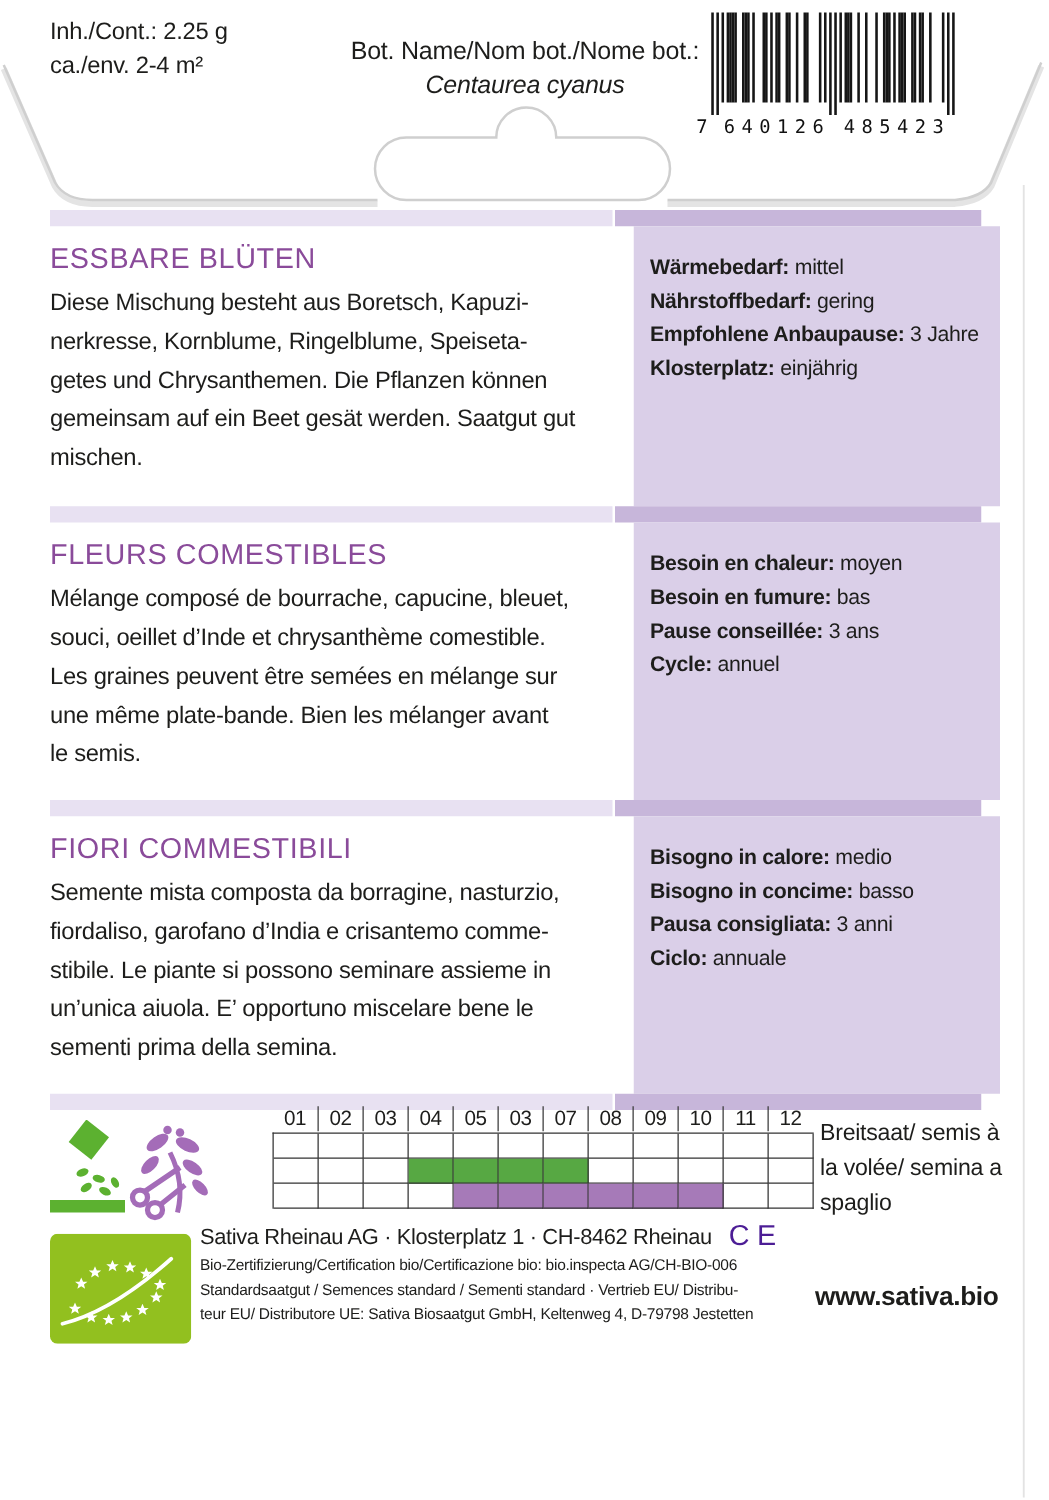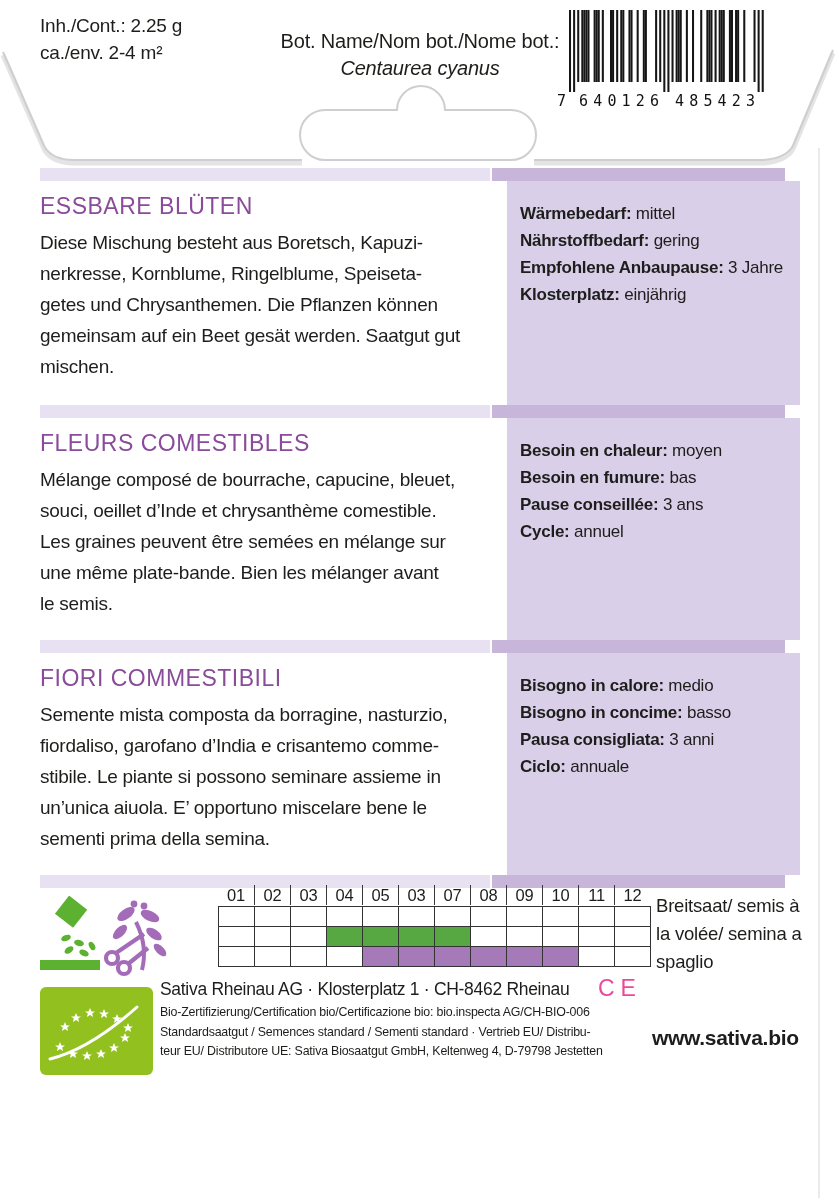--- a/index.html
+++ b/index.html
@@ -24,21 +24,21 @@
   #cal-months{left:218px;top:885px;display:flex;}
   .mcell{width:36px;height:20px;box-sizing:border-box;text-align:center;font-size:16.5px;line-height:20px;letter-spacing:-0.3px;}
   .mcell.sep{border-left:1.5px solid #3a3a3a;}
   #cal-grid{left:218px;top:906px;display:grid;grid-template-columns:repeat(12,36px);grid-auto-rows:20px;
             border-top:1.6px solid #333;border-left:1.6px solid #333;}
   .gcell{border-right:1.6px solid #333;border-bottom:1.6px solid #333;box-sizing:border-box;}
   .calnote{left:656px;top:892px;width:160px;font-size:18.5px;line-height:28px;letter-spacing:-0.2px;}
   
   #eulogo{left:40px;top:987px;}
   .addr1{left:160px;top:979px;font-size:17.5px;letter-spacing:-0.3px;white-space:nowrap;}
-  .ce{left:598px;top:975px;font-size:23px;color:#ec4899;letter-spacing:6px;font-weight:400;}
+  .ce{left:583px;top:975px;font-size:23px;color:#4c1d95;letter-spacing:6px;font-weight:400;}
   .small-lines{left:160px;top:1003px;font-size:12.4px;line-height:19.5px;letter-spacing:-0.2px;white-space:nowrap;}
   .site{left:652px;top:1026px;font-size:21px;font-weight:bold;letter-spacing:-0.3px;}
   
   #barcode{left:556px;top:8px;}
 </style>
 </head>
 <body>
 
 <div id="packet">
 

